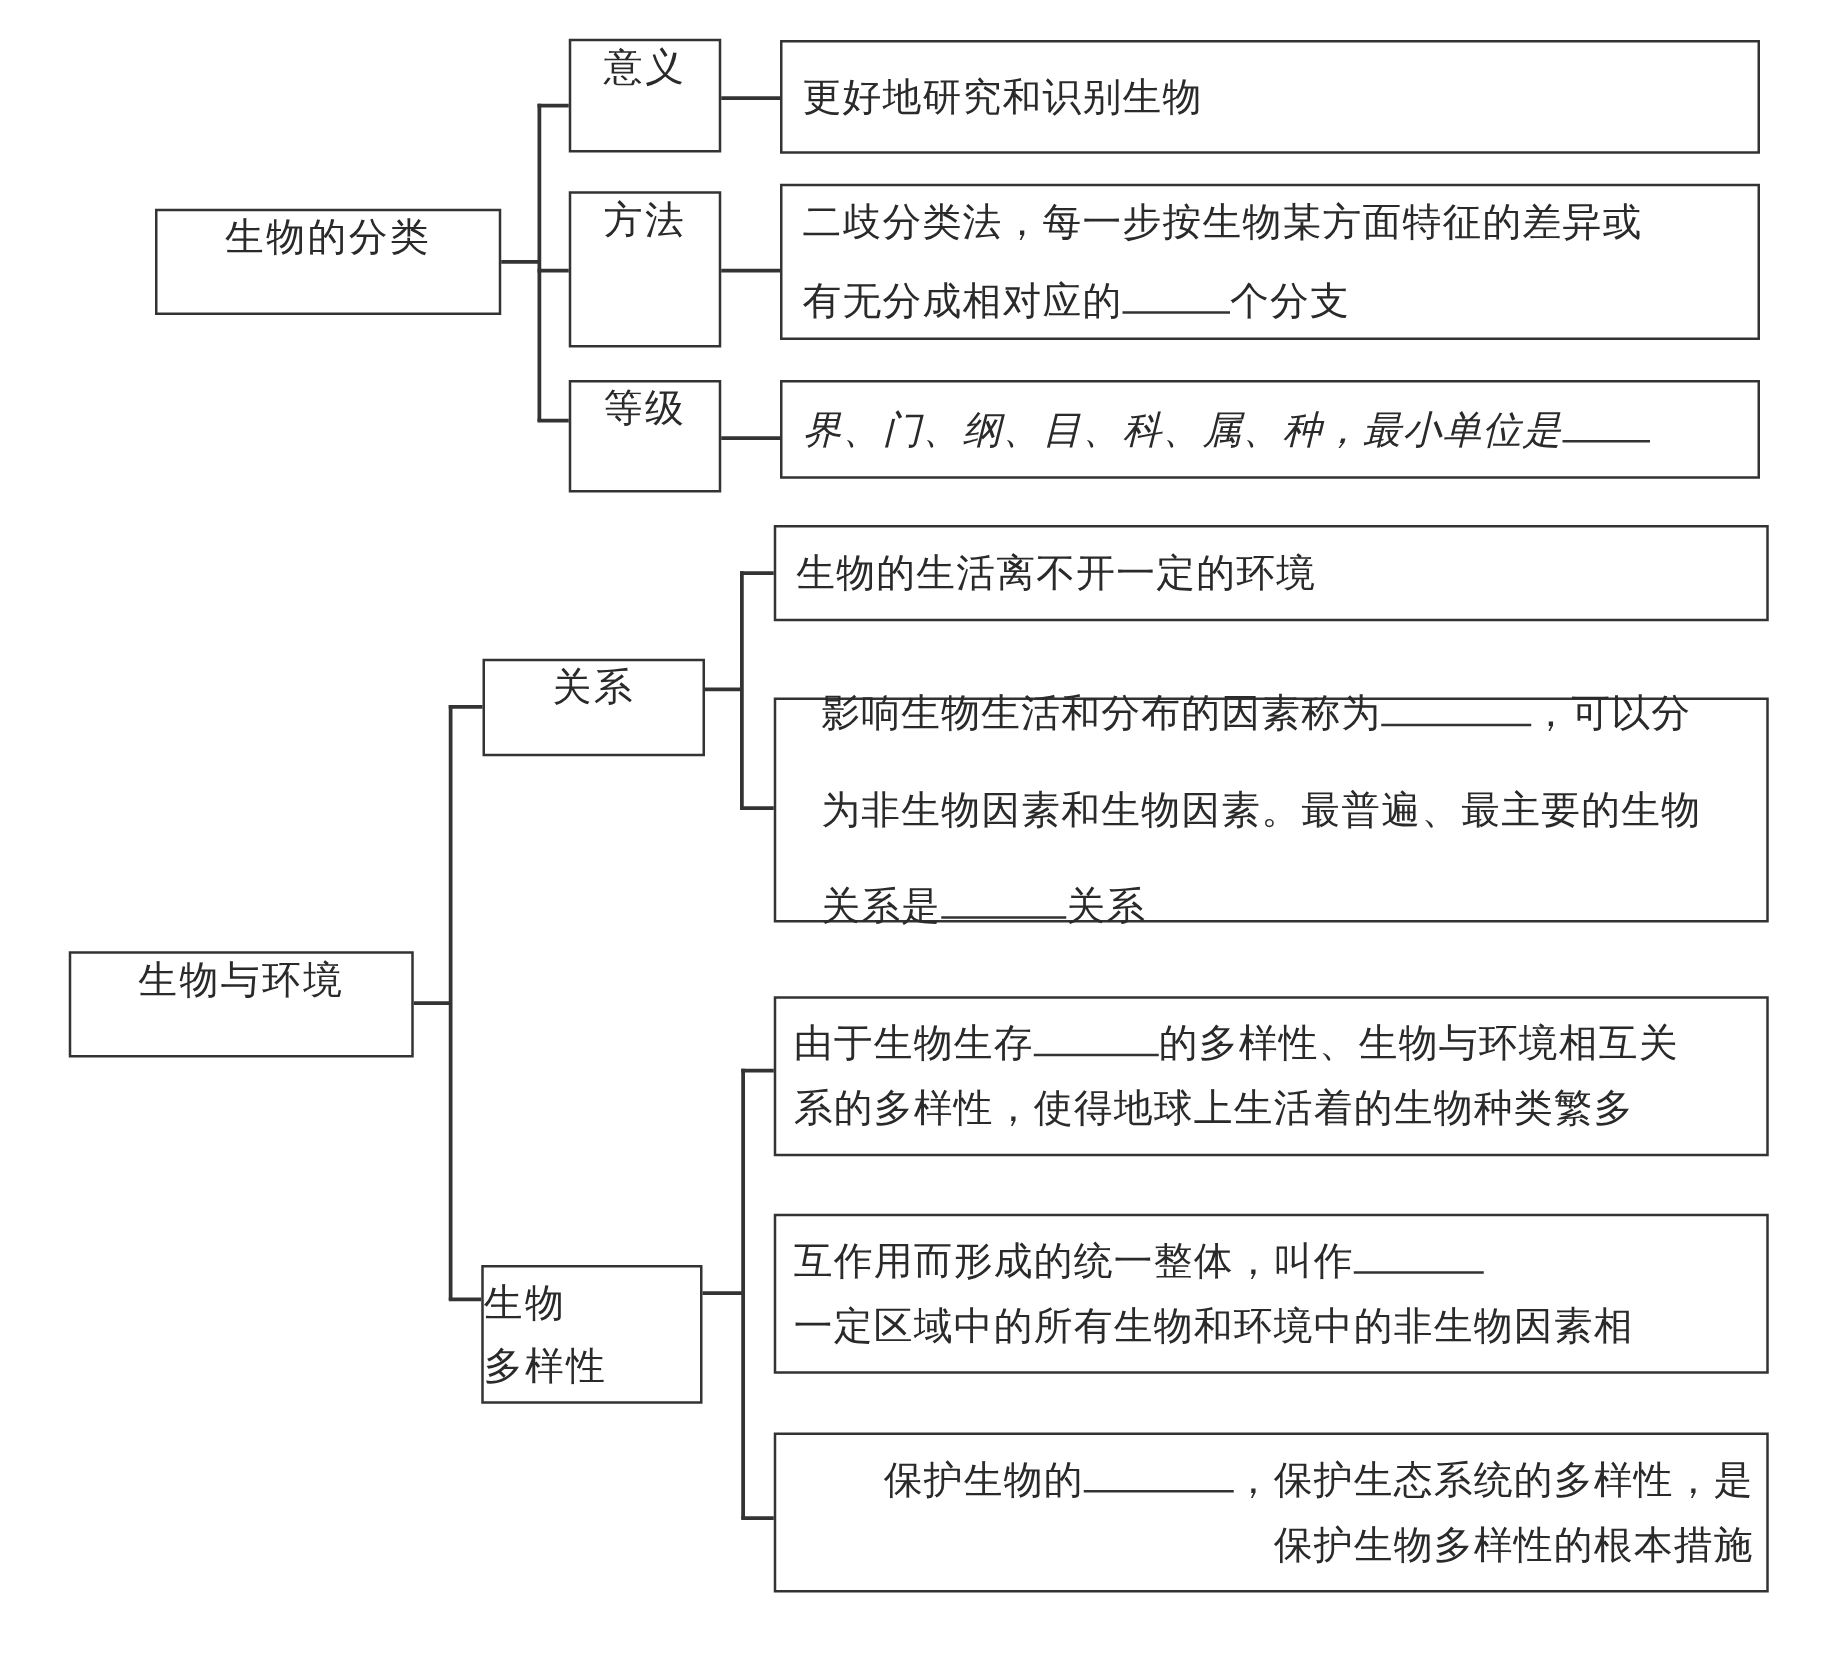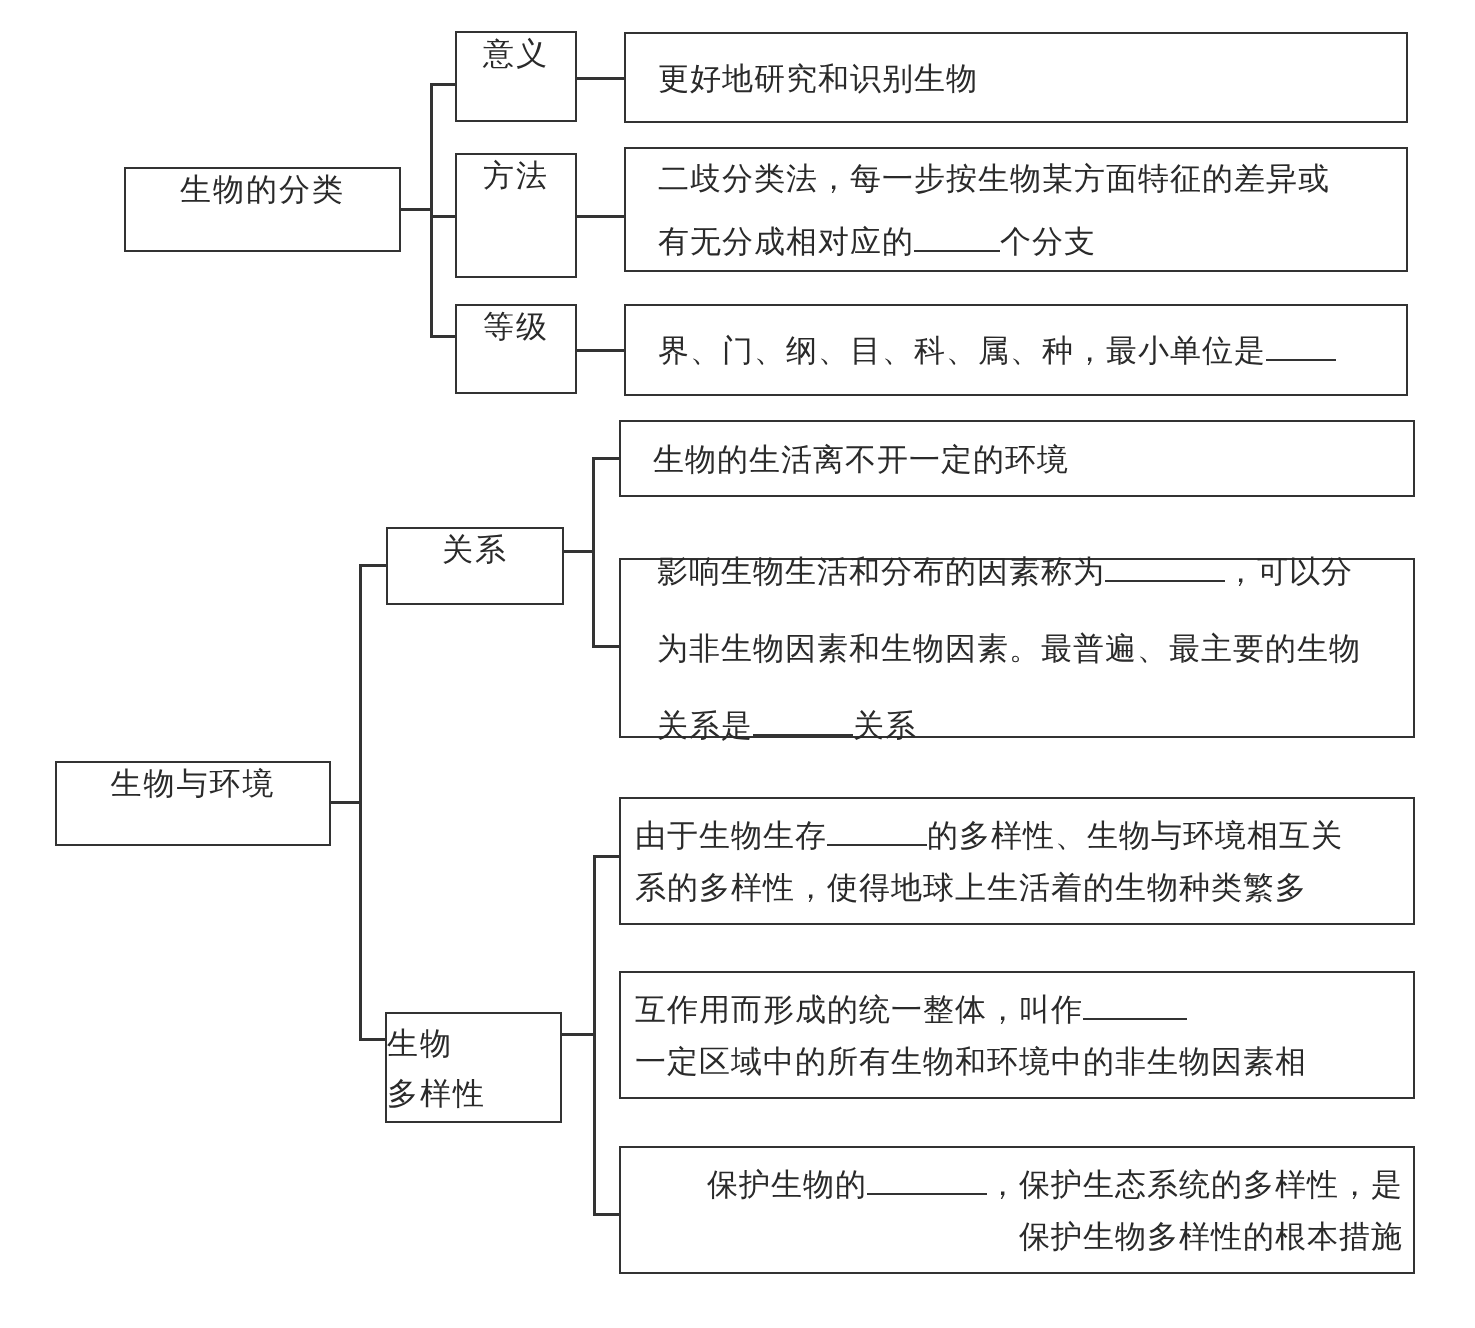--- a/index.html
+++ b/index.html
@@ -1,21 +1,21 @@
 <!DOCTYPE html>
 <html><head>
 <meta charset="utf-8">
 <style>
   html, body { margin: 0; padding: 0; background: #ffffff; }
   body { width: 1475px; height: 1328px; position: relative; overflow: hidden;
          font-family: "DejaVu Sans", "Liberation Sans", sans-serif; color: #2a2a2a; }
   .box { position: absolute; border: 2.5px solid #333; box-sizing: border-box; background: #fff; }
   .center { display: flex; align-items: flex-start; justify-content: center; text-align: center; }
   .lbl { font-size: 31px; letter-spacing: 2px; }
-  .txt { font-size: 31px; line-height: 52px; letter-spacing: 1px; padding-left: 32px; padding-right: 10px;
+  .txt { font-size: 31px; line-height: 52px; letter-spacing: 1px; padding-left: 16px; padding-right: 10px;
          display: flex; flex-direction: column; justify-content: center; }
   .txt.tight { padding-left: 14px; }
   .ln { position: absolute; background: #333; }
   .blank { display: inline-block; border-bottom: 2px solid #333; height: 30px; vertical-align: baseline; }
 </style>
 </head>
 <body>
 
 <div class="box center lbl" style="left:124px;top:167px;width:277px;height:85px;">
   <span>生物的分类</span>
@@ -40,21 +40,21 @@
 <div class="ln" style="left:577px;top:215px;width:48px;height:2.5px;"></div>
 <div class="ln" style="left:577px;top:349px;width:48px;height:2.5px;"></div>
 
 <div class="box txt" style="left:624px;top:32px;width:784px;height:91px;">
   <div><span>更好地研究和识别生物</span></div>
 </div>
 <div class="box txt" style="left:624px;top:147px;width:784px;height:125px;gap:11px;">
   <div><span>二歧分类法，每一步按生物某方面特征的差异或</span></div>
   <div><span>有无分成相对应的</span><span class="blank" style="width:86px;"></span><span>个分支</span></div>
 </div>
-<div class="box txt" style="left:624px;top:304px;width:784px;height:92px;">
+<div class="box txt" style="left:624px;top:304px;width:784px;height:79px;font-style:italic;">
   <div><span>界、门、纲、目、科、属、种，最小单位是</span><span class="blank" style="width:70px;"></span></div>
 </div>
 
 <div class="box center lbl" style="left:55px;top:761px;width:276px;height:85px;">
   <span>生物与环境</span>
 </div>
 <div class="ln" style="left:331px;top:801px;width:30px;height:2.5px;"></div>
 <div class="ln" style="left:359px;top:564px;width:2.5px;height:476px;"></div>
 <div class="ln" style="left:359px;top:564px;width:28px;height:2.5px;"></div>
 <div class="ln" style="left:359px;top:1038px;width:28px;height:2.5px;"></div>

